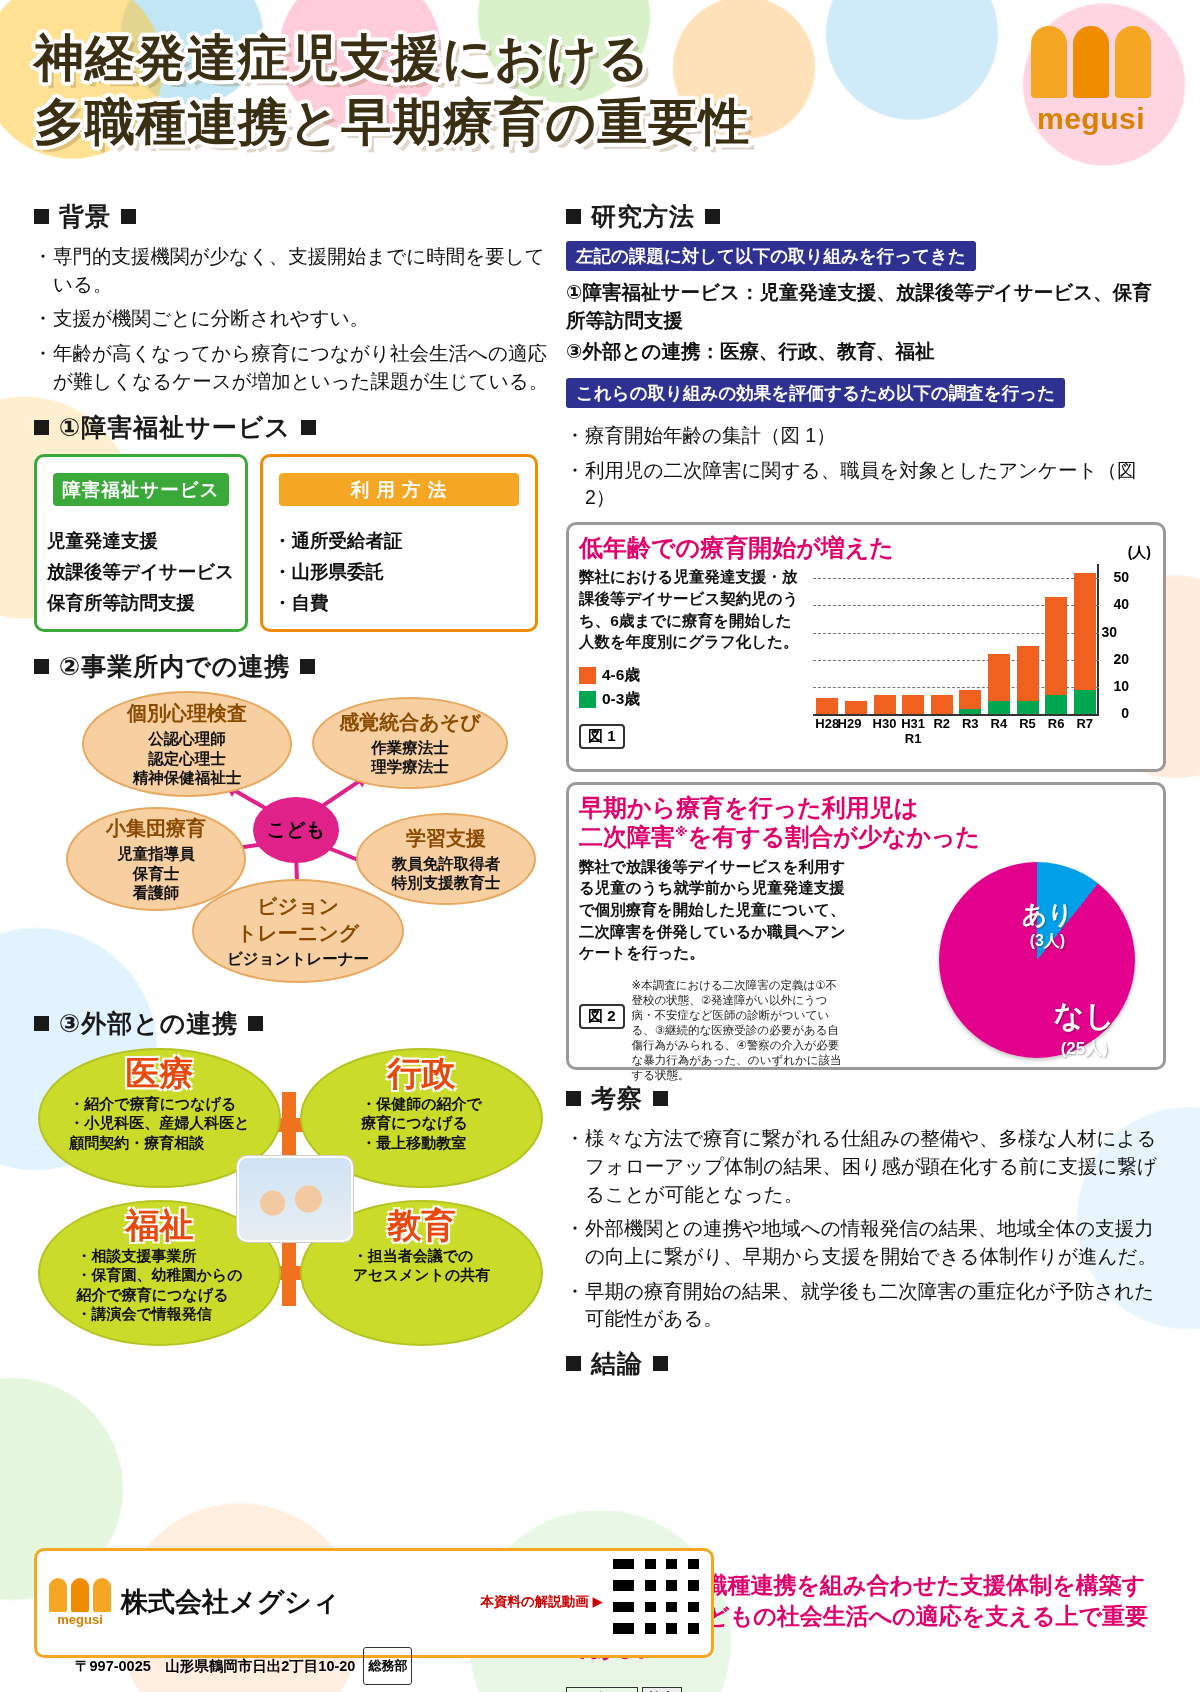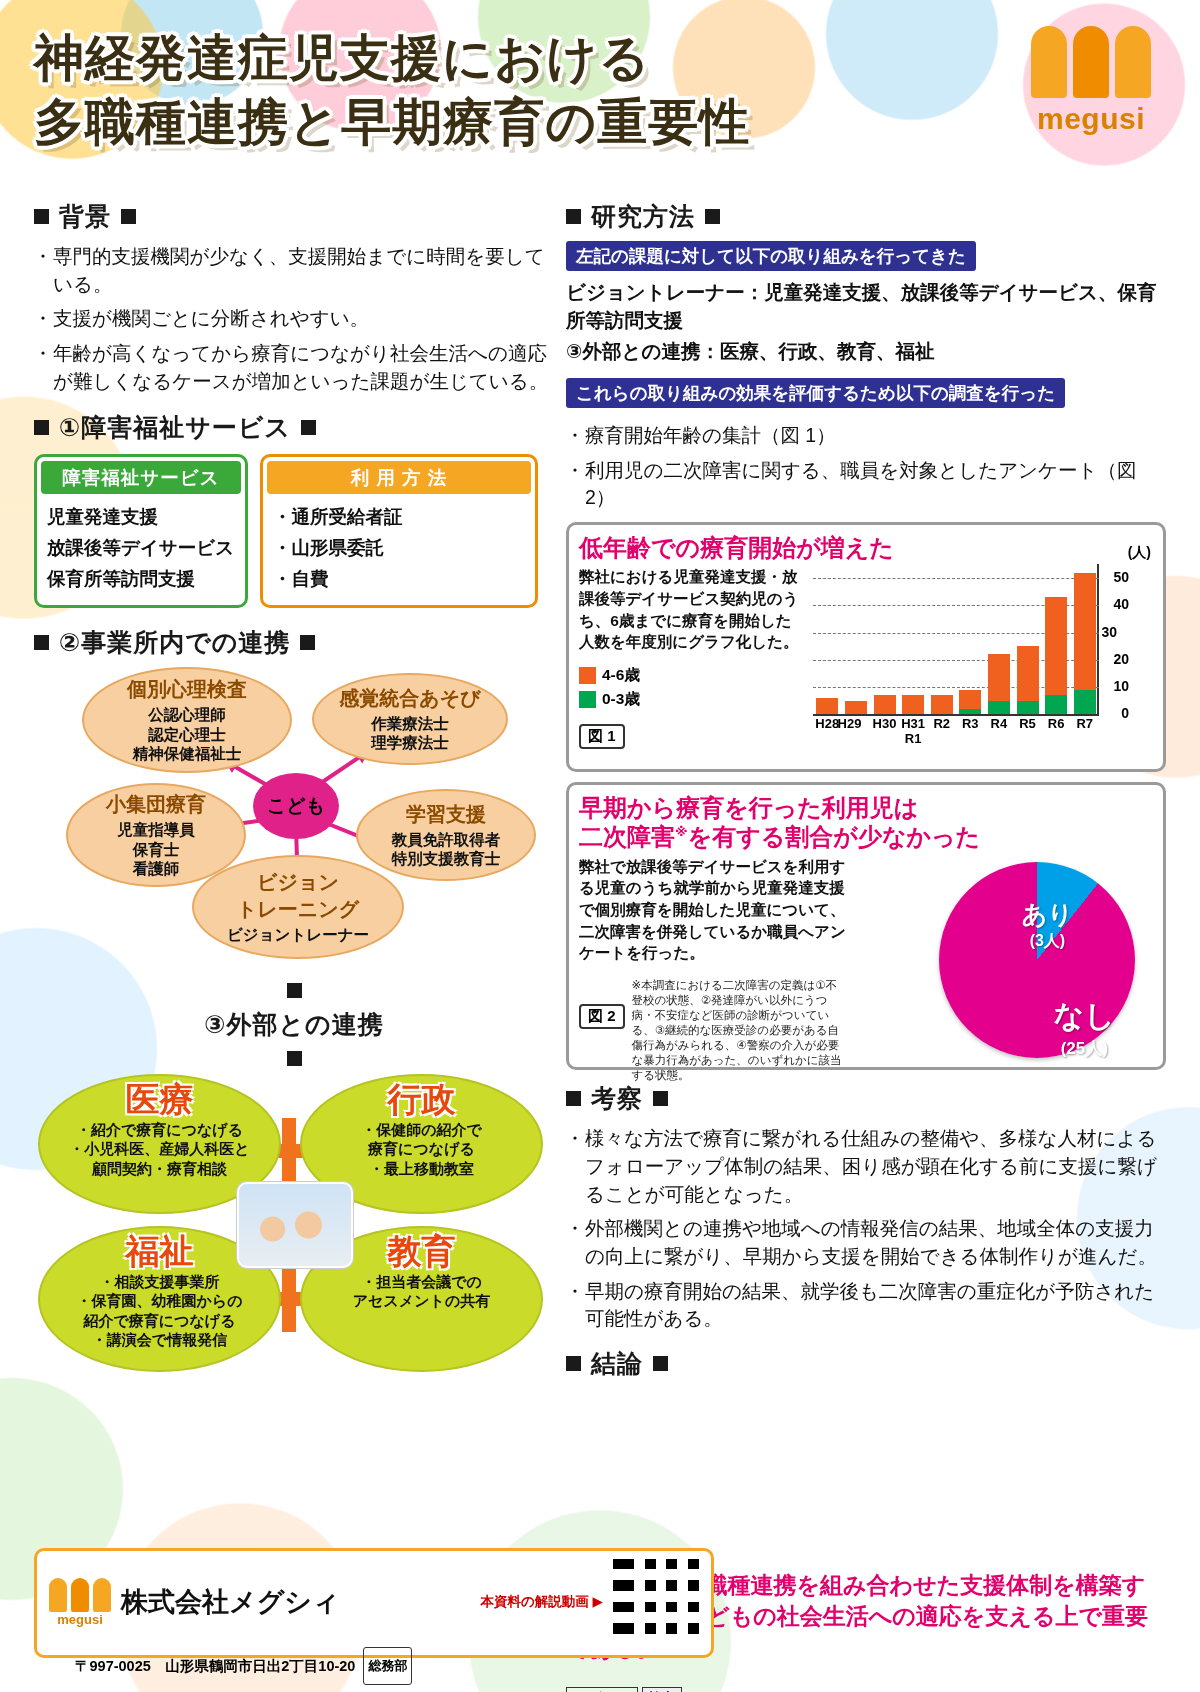--- a/index.html
+++ b/index.html
@@ -67,21 +67,21 @@
   }
   ul.bul li::before { content:"・"; position:absolute; left:-1px; top:0; }
 
   
   .svc-wrap { display:flex; gap:12px; margin-top:10px; }
   .svc-box { border:3px solid #3aa93a; border-radius:10px; background:#fff; width:214px; overflow:hidden; }
   .svc-box.orange { border-color:#f08c00; width:278px; }
   .svc-head {
     background:#3aa93a; color:#fff; font-weight:bold; font-size:18.5px;
     text-align:center; padding:4px 0; letter-spacing:1px;
-    border-radius:4px; margin:4px; 
+    border-radius:4px; margin:16px; 
   }
   .svc-box.orange .svc-head { background:#f5a623; }
   .svc-body { padding:4px 10px 10px; }
   .svc-body div { font-size:18.5px; font-weight:bold; line-height:1.45; color:#111; padding:2px 0; }
   .svc-body .sub { padding-left:14px; }
 
   
   .diagram { position:relative; width:520px; height:300px; margin-top:6px; }
   .ell {
     position:absolute; background:#f7cfa0; border:2px solid #e8a860; border-radius:50%;
@@ -102,21 +102,21 @@
 
   
   .ext { position:relative; width:520px; height:300px; margin-top:8px; }
   .ext-ell {
     position:absolute; width:243px; height:140px; border-radius:50%;
     background:#cadb2a; border:2px solid #b4c422; display:flex; flex-direction:column;
     align-items:center; justify-content:flex-start; padding-top:6px;
   }
   .ext-ell .t { font-size:34px; font-weight:bold; color:#e8480b; line-height:1.05;
     text-shadow:-2px -2px 0 #fff,2px -2px 0 #fff,-2px 2px 0 #fff,2px 2px 0 #fff; }
-  .ext-ell .s { font-size:15px; font-weight:bold; color:#111; line-height:1.3; text-align:center; margin-top:2px; }
+  .ext-ell .s { font-size:15px; font-weight:bold; color:#111; line-height:1.3; text-align:left; margin-top:2px; }
   .ext-bar { position:absolute; background:#f0721f; }
   .photo {
     position:absolute; left:203px; top:108px; width:116px; height:86px; border-radius:10px;
     background:
       radial-gradient(circle at 30% 55%, #f2c9a0 0 12px, rgba(0,0,0,0) 13px),
       radial-gradient(circle at 62% 50%, #f2c9a0 0 13px, rgba(0,0,0,0) 14px),
       linear-gradient(#cfe3f5,#e8eef2);
     border:2px solid #fff; box-shadow:0 0 0 1px #ccc;
   }
 
@@ -272,21 +272,21 @@
 特別支援教育士</div>
       </div>
       <div class="ell" style="left:158px; top:190px; width:212px; height:104px;">
         <div class="t" style="white-space:pre-line">ビジョン
 トレーニング</div>
         <div class="s">ビジョントレーナー</div>
       </div>
       <div class="center-c">こども</div>
     </div>
 
-    <div class="sec-h" style="margin-top:18px;flex-direction:column;">
+    <div class="sec-h" style="margin-top:18px;">
       <span class="sq"></span>
       <span>③外部との連携</span>
       <span class="sq"></span>
     </div>
 
     <div class="ext">
       <div class="ext-bar" style="left:222px; top:70px; width:80px; height:14px;"></div>
       <div class="ext-bar" style="left:222px; top:218px; width:80px; height:14px;"></div>
       <div class="ext-bar" style="left:248px; top:44px; width:14px; height:214px;"></div>
       <div class="ext-ell" style="left:4px; top:0;">
@@ -319,21 +319,21 @@
 
   <div class="col-r">
 
     <div class="sec-h">
       <span class="sq"></span>
       <span>研究方法</span>
       <span class="sq"></span>
     </div>
     <div class="hl-bar">左記の課題に対して以下の取り組みを行ってきた</div>
     <ol class="num">
-      <li>ビジョントレーナー：児童発達支援、放課後等デイサービス、保育所等訪問支援</li>
+      <li>①障害福祉サービス：児童発達支援、放課後等デイサービス、保育所等訪問支援</li>
       <li>③外部との連携：医療、行政、教育、福祉</li>
     </ol>
     <div class="hl-bar">これらの取り組みの効果を評価するため以下の調査を行った</div>
     <ul class="bul">
       <li>療育開始年齢の集計（図 1）</li>
       <li>利用児の二次障害に関する、職員を対象としたアンケート（図 2）</li>
     </ul>
 
     
     <div class="fig" style="height:250px;">

